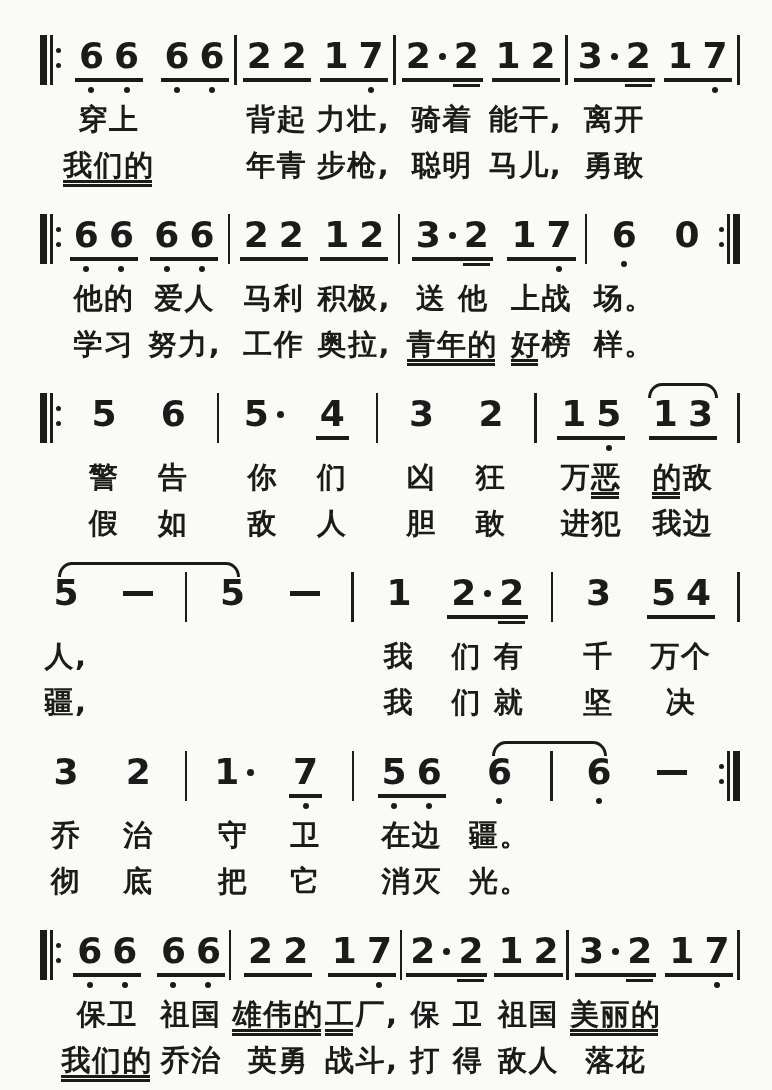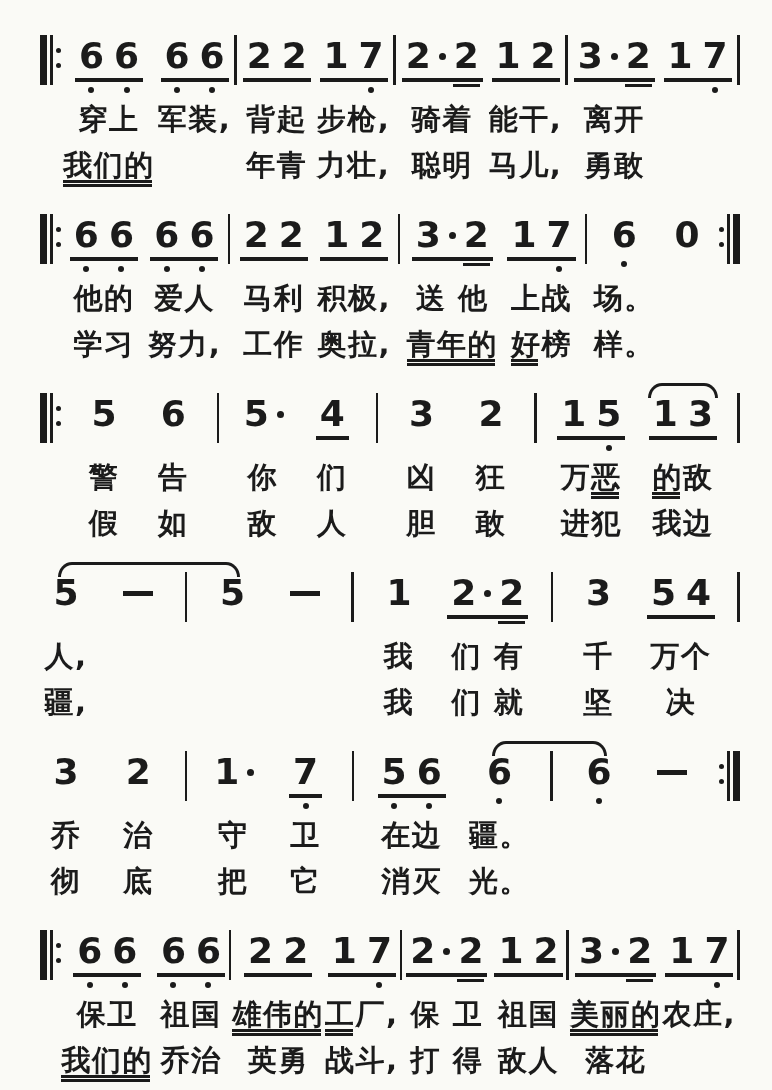--- a/index.html
+++ b/index.html
@@ -88,23 +88,20 @@
           </div>
         </div>
         <div class="col ncol">
           <div class="ncell">
             <div class="grp">
               <div class="note"><span class="dg">6</span><i class="ld"></i></div>
               <div class="note"><span class="dg">6</span><i class="ld"></i></div>
               <i class="beam"></i>
             </div>
           </div>
-          <div class="lcell">
-            <span>军装,</span>
-          </div>
         </div>
         <div class="col barcol">
           <div class="ncell">
             <div class="bl"></div>
           </div>
           <div class="lcell"></div>
           <div class="lcell"></div>
         </div>
         <div class="col ncol">
           <div class="ncell">
@@ -123,24 +120,24 @@
         </div>
         <div class="col ncol">
           <div class="ncell">
             <div class="grp">
               <div class="note"><span class="dg">1</span></div>
               <div class="note"><span class="dg">7</span><i class="ld"></i></div>
               <i class="beam"></i>
             </div>
           </div>
           <div class="lcell">
+            <span>力壮,</span>
+          </div>
+          <div class="lcell">
             <span>步枪,</span>
-          </div>
-          <div class="lcell">
-            <span>力壮,</span>
           </div>
         </div>
         <div class="col barcol">
           <div class="ncell">
             <div class="bl"></div>
           </div>
           <div class="lcell"></div>
           <div class="lcell"></div>
         </div>
         <div class="col ncol">
@@ -946,23 +943,20 @@
             <span>落花</span>
           </div>
         </div>
         <div class="col ncol">
           <div class="ncell">
             <div class="grp">
               <div class="note"><span class="dg">1</span></div>
               <div class="note"><span class="dg">7</span><i class="ld"></i></div>
               <i class="beam"></i>
             </div>
-          </div>
-          <div class="lcell">
-            <span>农庄,</span>
           </div>
         </div>
         <div class="col barcol">
           <div class="ncell">
             <div class="bl"></div>
           </div>
           <div class="lcell"></div>
           <div class="lcell"></div>
         </div>
       </div>

